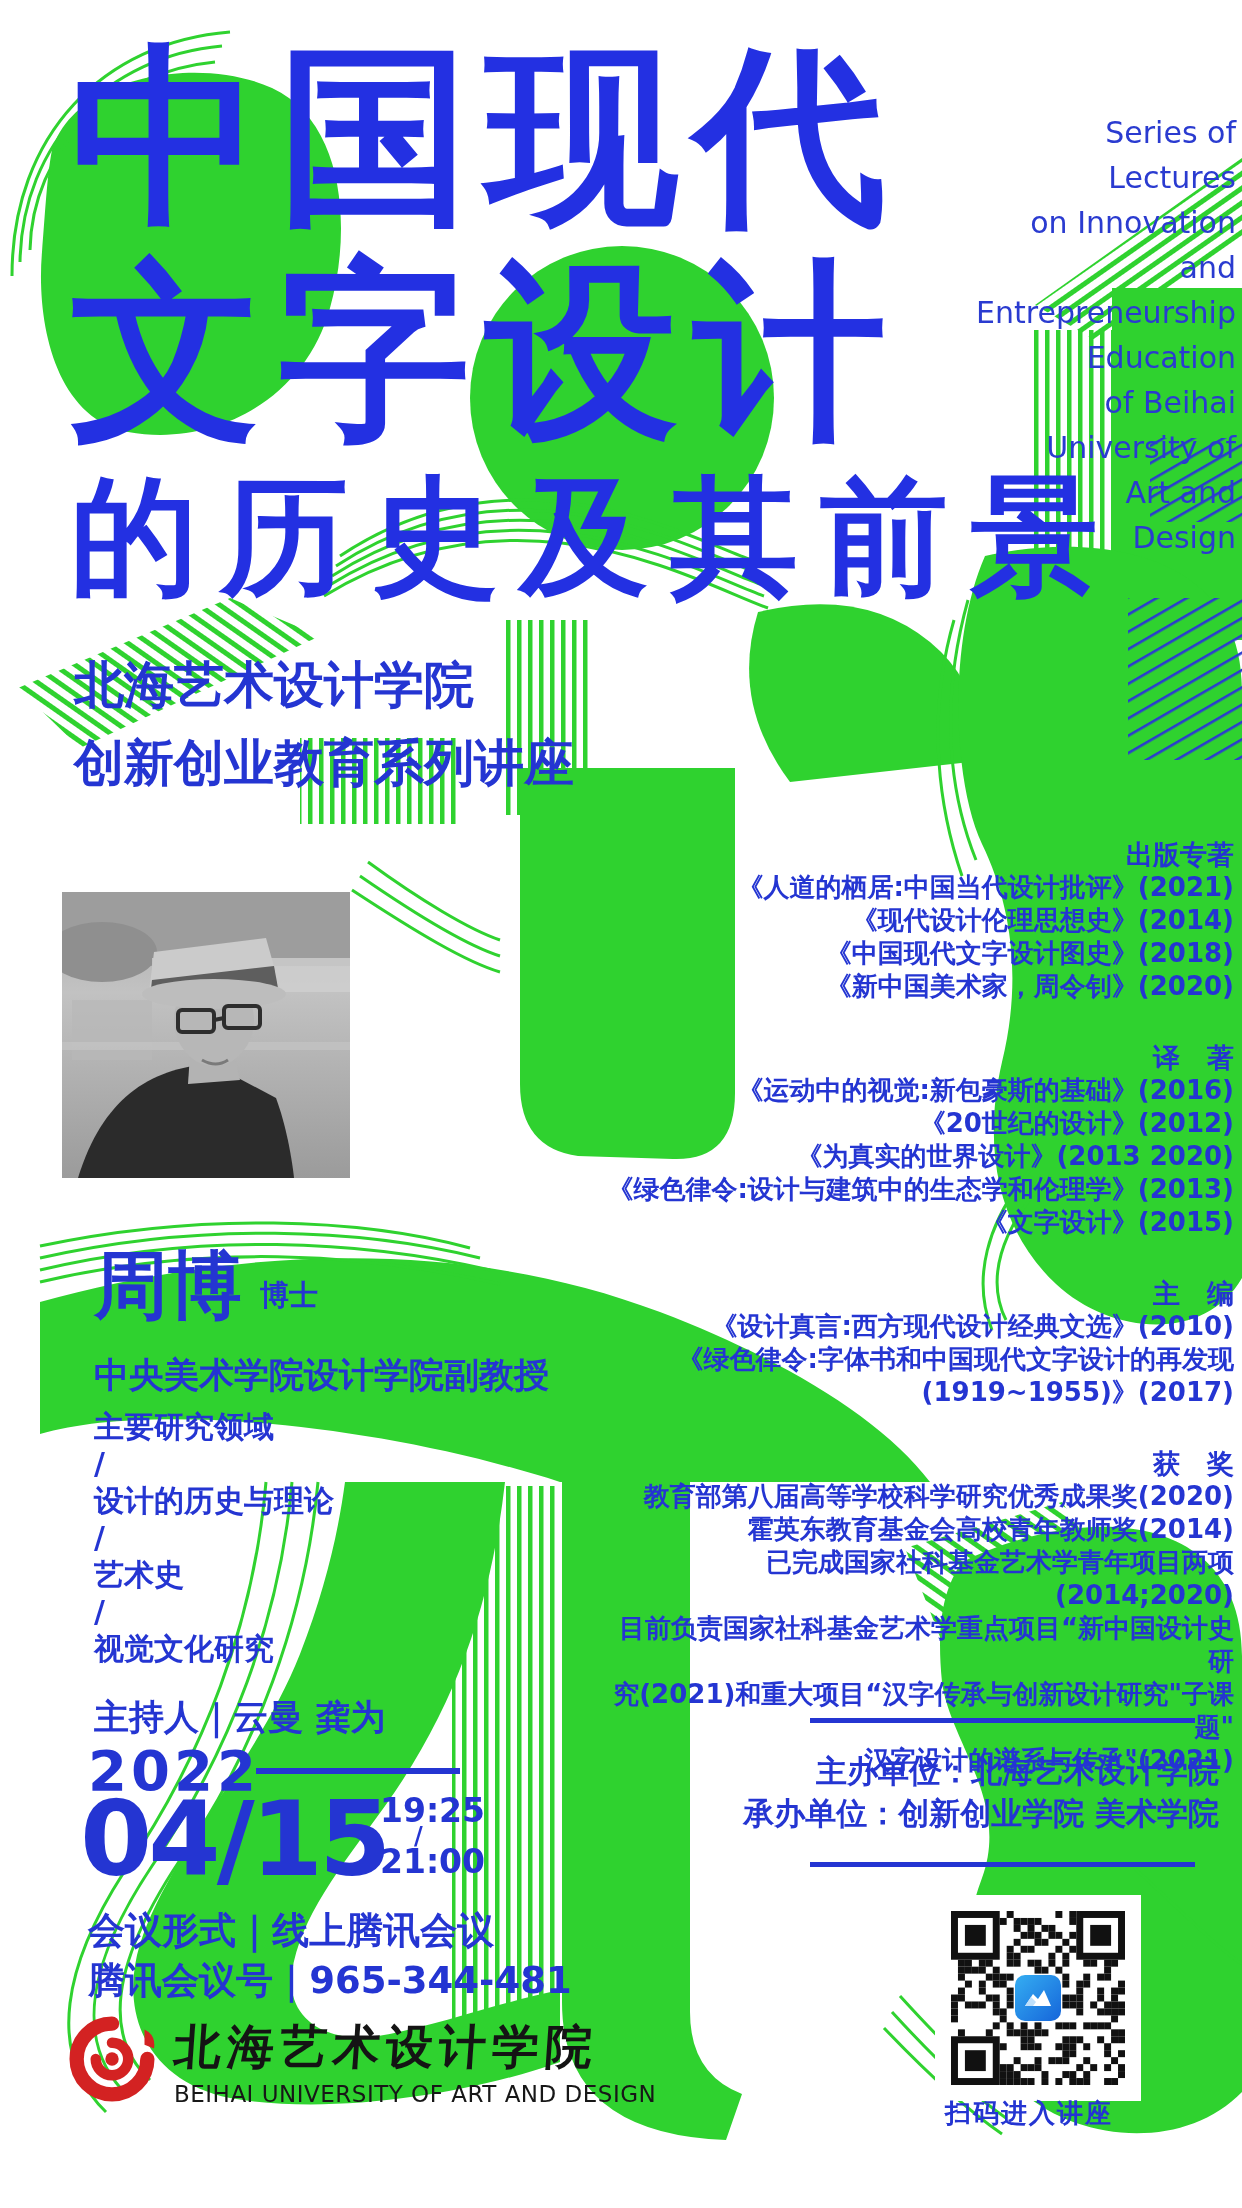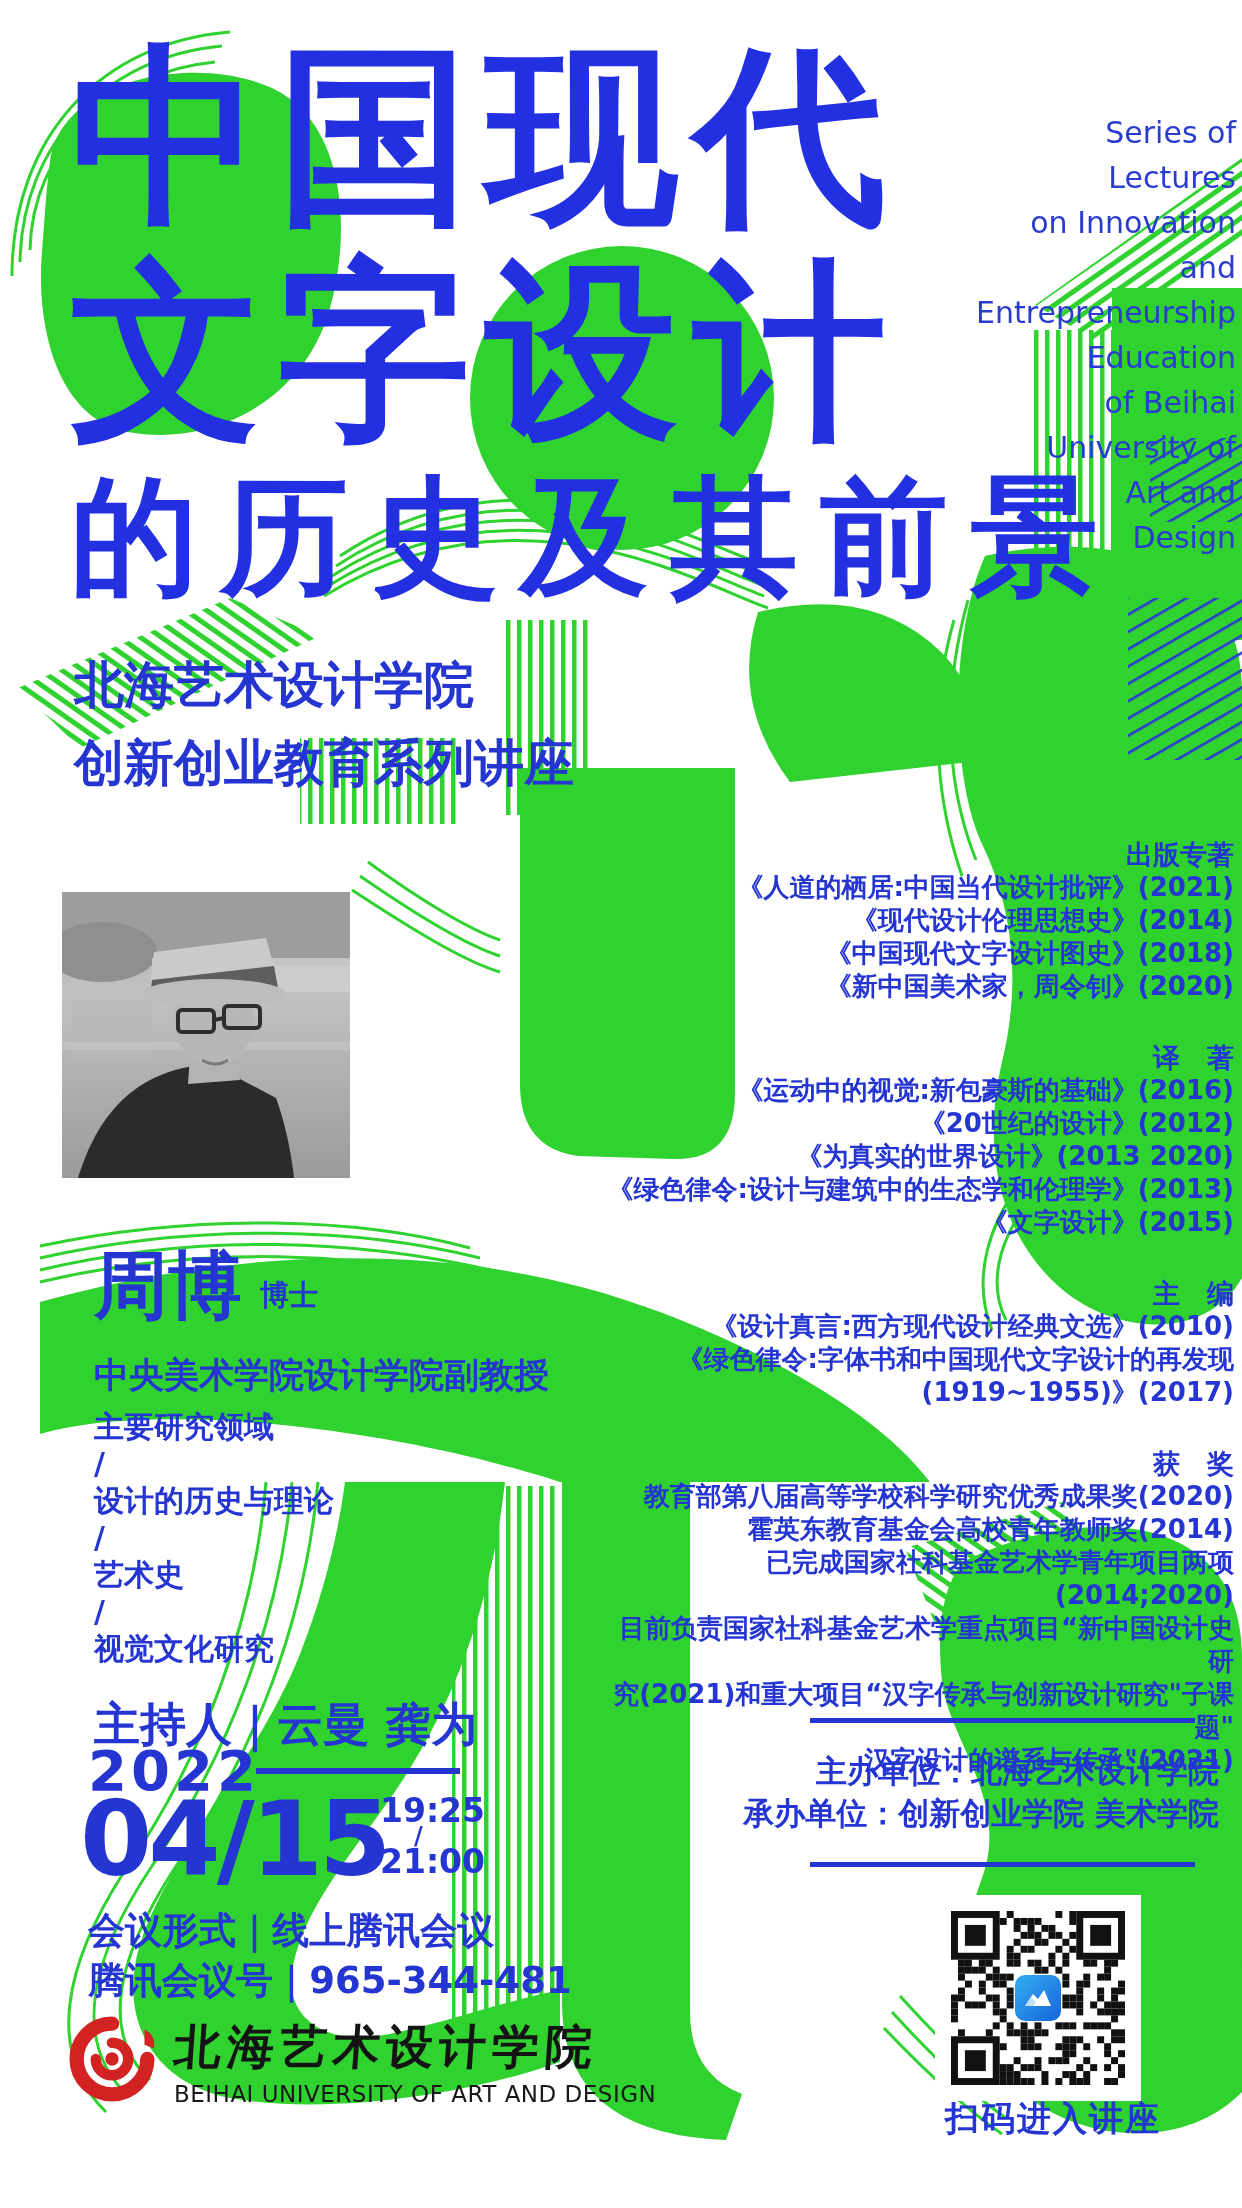--- a/index.html
+++ b/index.html
@@ -28,39 +28,39 @@
   .sec-i{font-weight:600;font-size:26px;line-height:33px;}
 
   
   .photo{left:62px;top:892px;width:288px;height:286px;}
   .name-row{left:94px;top:1248px;display:flex;align-items:flex-end;color:#2435d2;}
   .name{font-size:74px;font-weight:900;line-height:1;}
   .degree{font-size:29px;font-weight:700;margin-left:18px;padding-bottom:6px;}
   .position{left:94px;top:1352px;font-size:35px;font-weight:800;color:#2435d2;}
   .research{left:94px;top:1408px;font-size:30px;font-weight:700;line-height:37px;color:#2435d2;}
 
-  .host{left:94px;top:1694px;font-size:46px;font-weight:800;color:#2435d2;white-space:nowrap;}
+  .host{left:94px;top:1694px;font-size:35px;font-weight:800;color:#2435d2;white-space:nowrap;}
 
   
   .year{left:88px;top:1738px;font-size:56px;font-weight:900;letter-spacing:4px;color:#2435d2;}
   .dash{left:256px;top:1768px;width:204px;height:6px;background:#2435d2;}
   .bigdate{left:80px;top:1778px;font-size:104px;font-weight:900;letter-spacing:-4px;color:#2435d2;}
   .time{left:380px;top:1796px;color:#2435d2;font-weight:800;font-size:33px;line-height:29px;}
   .time .slash{font-size:24px;padding-left:34px;line-height:22px;}
 
   .meeting{left:88px;top:1906px;color:#2435d2;font-weight:800;font-size:37px;line-height:50px;white-space:nowrap;}
 
   
   .rule{position:absolute;z-index:3;height:5px;background:#2435d2;}
   .orgs{right:47px;top:1750px;text-align:right;color:#2435d2;font-weight:800;font-size:31px;line-height:42px;}
   .qr-box{left:935px;top:1895px;width:206px;height:206px;background:#fff;}
   .qr-inner{position:absolute;left:16px;top:16px;width:174px;height:174px;}
   .qr-logo{position:absolute;left:80px;top:80px;width:46px;height:46px;border-radius:10px;
            background:linear-gradient(135deg,#35aef2,#1565da);display:flex;align-items:center;justify-content:center;}
-  .qr-caption{left:945px;top:2096px;color:#2435d2;font-weight:700;font-size:34px;letter-spacing:2px;}
+  .qr-caption{left:945px;top:2096px;color:#2435d2;font-weight:700;font-size:26px;letter-spacing:2px;}
 
   
   .logo-row{left:64px;top:2016px;display:flex;align-items:flex-start;}
   .logo-mark{width:96px;height:86px;}
   .logo-text{margin-left:14px;}
   .logo-cn{color:#141414;font-size:47px;font-weight:700;letter-spacing:6px;transform:skewX(-4deg);
            font-family:"DejaVu Serif","Liberation Serif",serif;white-space:nowrap;}
   .logo-en{color:#171717;font-size:23px;font-weight:400;letter-spacing:0.5px;margin-top:2px;white-space:nowrap;}
 </style>
 </head>

